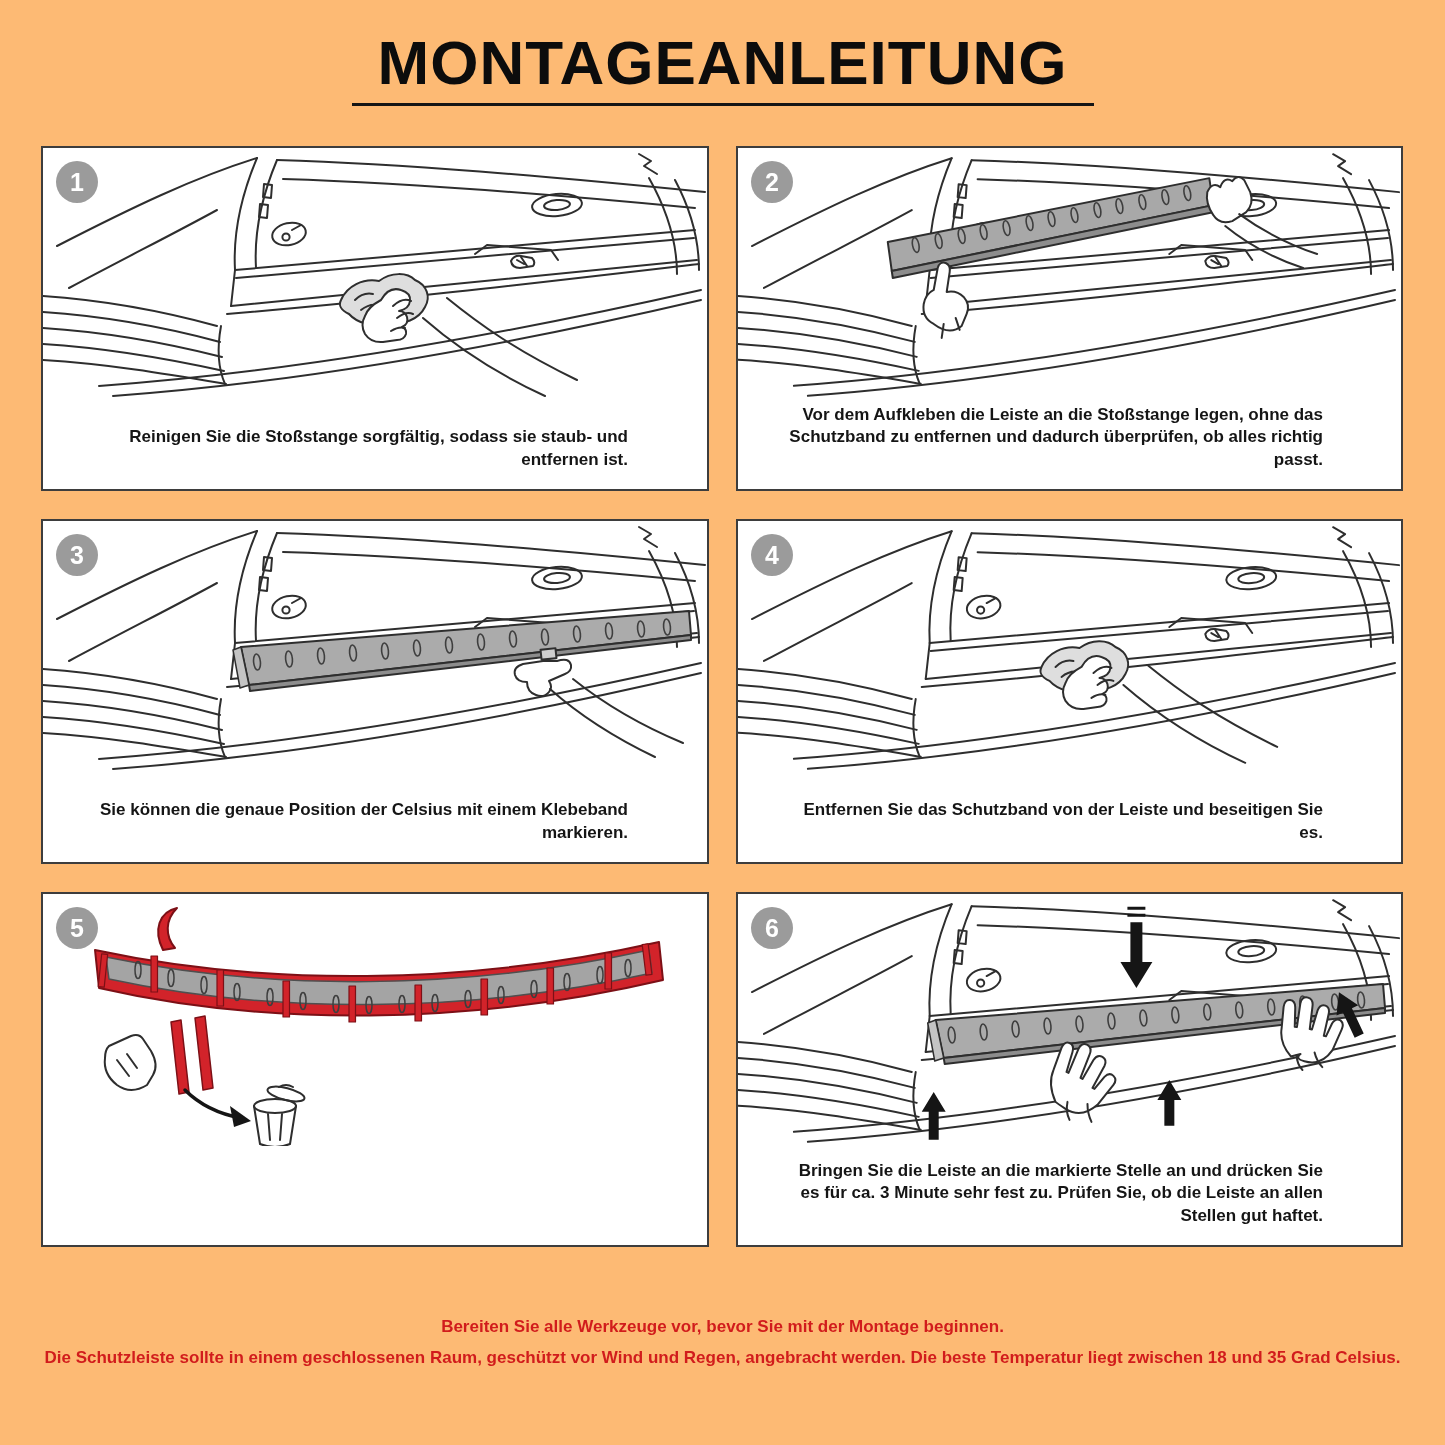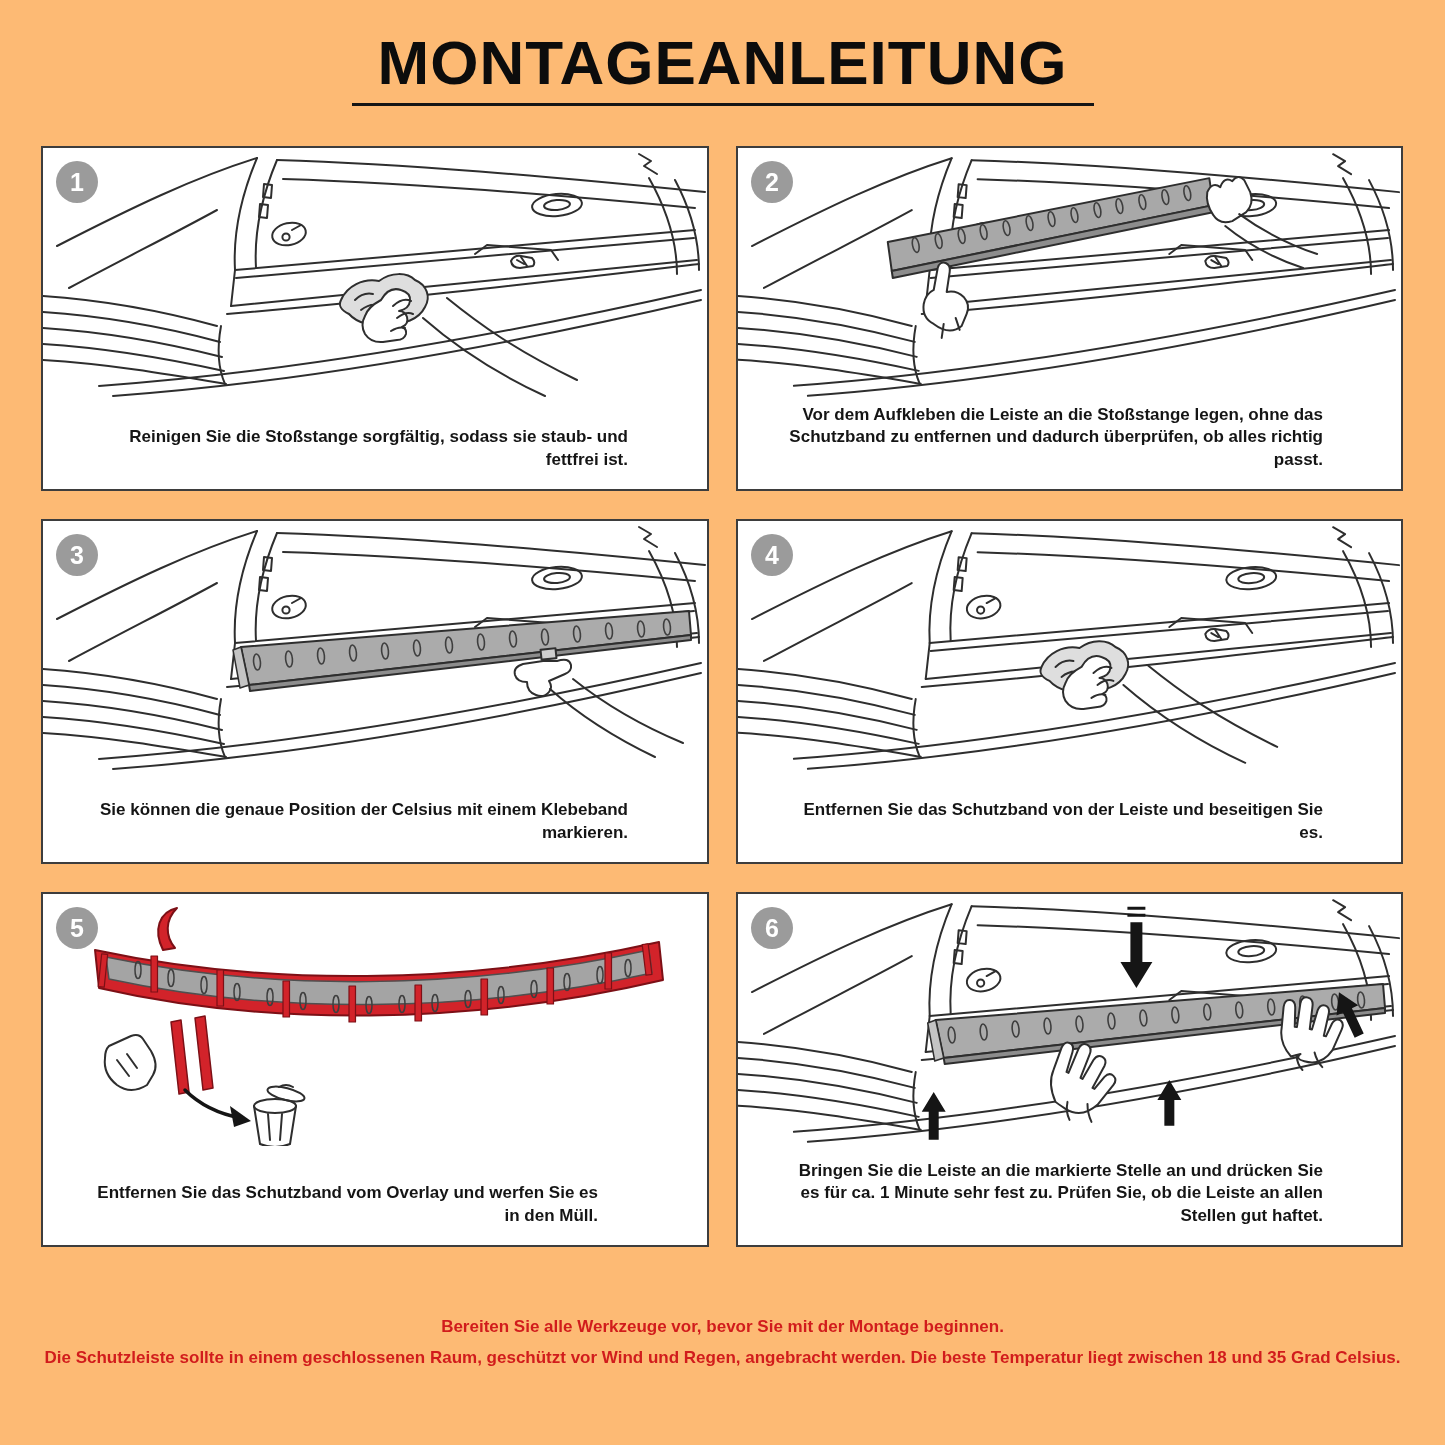--- a/index.html
+++ b/index.html
@@ -80,21 +80,21 @@
 </g>
 <g stroke="#2e2e2e" stroke-width="2" stroke-linecap="round" stroke-linejoin="round">
   <path fill="#dedede" d="M298,152 C 304,138 320,130 336,133 C 348,124 364,124 372,132 C 384,137 388,149 382,159 C 376,171 360,178 346,174 C 332,181 314,175 306,166 C 298,162 295,158 298,152 Z"></path>
   <path fill="none" d="M312,152 q8,-8 18,-6 M318,162 q10,-8 20,-4"></path>
   <path fill="#ffffff" d="M338,152 q8,-14 20,-10 q10,3 9,11 q-1,8 -11,10 q6,0 8,6 q2,7 -5,10 q5,2 4,7 q-2,6 -9,6 l-14,2 q-12,1 -18,-8 q-5,-9 0,-18 q3,-9 16,-16 z"></path>
   <path fill="none" d="M350,158 q10,-9 18,-5 M354,170 q9,-7 16,-4 M348,183 q8,-5 14,-3"></path>
   <path fill="none" d="M380,170 C 412,198 450,224 502,248"></path>
   <path fill="none" d="M404,150 C 436,176 472,202 534,232"></path>
 </g>
       </svg>
-    <div class="caption cw545">Reinigen Sie die Stoßstange sorgfältig, sodass sie staub- und fettfrei ist.</div>
+    <div class="caption cw545">Reinigen Sie die Stoßstange sorgfältig, sodass sie staub- und entfernen ist.</div>
   </div>
 
   <div class="panel p2">
     <div class="badge">2</div>
     <svg class="illu" viewBox="0 0 664 252">
 <g fill="none" stroke="#2e2e2e" stroke-width="2" stroke-linecap="round" stroke-linejoin="round">
   <path d="M14,98 C 88,60 150,30 214,10"></path>
   <path d="M26,140 C 86,108 134,84 174,62"></path>
   <path d="M214,10 C 198,48 190,86 192,122"></path>
   <path d="M234,12 C 218,50 211,86 213,120"></path>
@@ -324,21 +324,20 @@
   <polygon points="208,227 187,212 191,233" fill="#151515" stroke="none"></polygon>
   <g>
     <ellipse cx="232" cy="212" rx="21" ry="7"></ellipse>
     <path d="M211,212 L217,250 M253,212 L247,250 M217,250 Q232,256 247,250"></path>
     <path d="M225,220 l2,26 M239,220 l-2,26"></path>
     <ellipse cx="243" cy="200" rx="19" ry="6" transform="rotate(14 243 200)"></ellipse>
     <path d="M236,193 q7,-4 14,0"></path>
   </g>
 </g>
       </svg>
-    <div class="caption cw515">Entfernen Sie das Schutzband vom Overlay und werfen Sie es in den Müll.</div>
   </div>
 
   <div class="panel p6">
     <div class="badge">6</div>
     <svg class="illu" viewBox="0 0 664 252">
 <g fill="none" stroke="#2e2e2e" stroke-width="2" stroke-linecap="round" stroke-linejoin="round">
   <path d="M14,98 C 88,60 150,30 214,10"></path>
   <path d="M26,140 C 86,108 134,84 174,62"></path>
   <path d="M214,10 C 198,48 190,86 192,122"></path>
   <path d="M234,12 C 218,50 211,86 213,120"></path>
@@ -403,21 +402,21 @@
 <g fill="#151515" stroke="none">
   <path d="M390,14 h18 M390,21 h18" stroke="#151515" stroke-width="3"></path>
   <polygon points="393,28 405,28 405,68 415,68 399,94 383,68 393,68"></polygon>
   <polygon points="196,198 208,218 201,218 201,246 191,246 191,218 184,218"></polygon>
   <polygon points="432,186 444,206 437,206 437,232 427,232 427,206 420,206"></polygon>
   <g transform="rotate(-25 612 120)">
     <polygon points="612,96 624,116 617,116 617,144 607,144 607,116 600,116"></polygon>
   </g>
 </g>
       </svg>
-    <div class="caption cw545">Bringen Sie die Leiste an die markierte Stelle an und drücken Sie es für ca. 1 Minute sehr fest zu. Prüfen Sie, ob die Leiste an allen Stellen gut haftet.</div>
+    <div class="caption cw545">Bringen Sie die Leiste an die markierte Stelle an und drücken Sie es für ca. 3 Minute sehr fest zu. Prüfen Sie, ob die Leiste an allen Stellen gut haftet.</div>
   </div>
 
   <div id="footer">
     <div id="footer-line1">Bereiten Sie alle Werkzeuge vor, bevor Sie mit der Montage beginnen.</div>
     <div id="footer-line2">Die Schutzleiste sollte in einem geschlossenen Raum, geschützt vor Wind und Regen, angebracht werden. Die beste Temperatur liegt zwischen 18 und 35 Grad Celsius.</div>
   </div>
 
 </div>
 
 </body></html>

